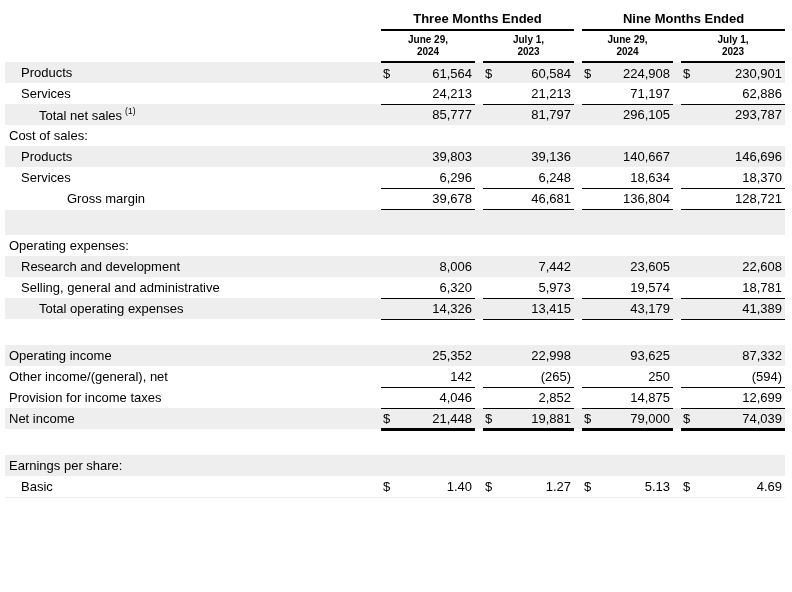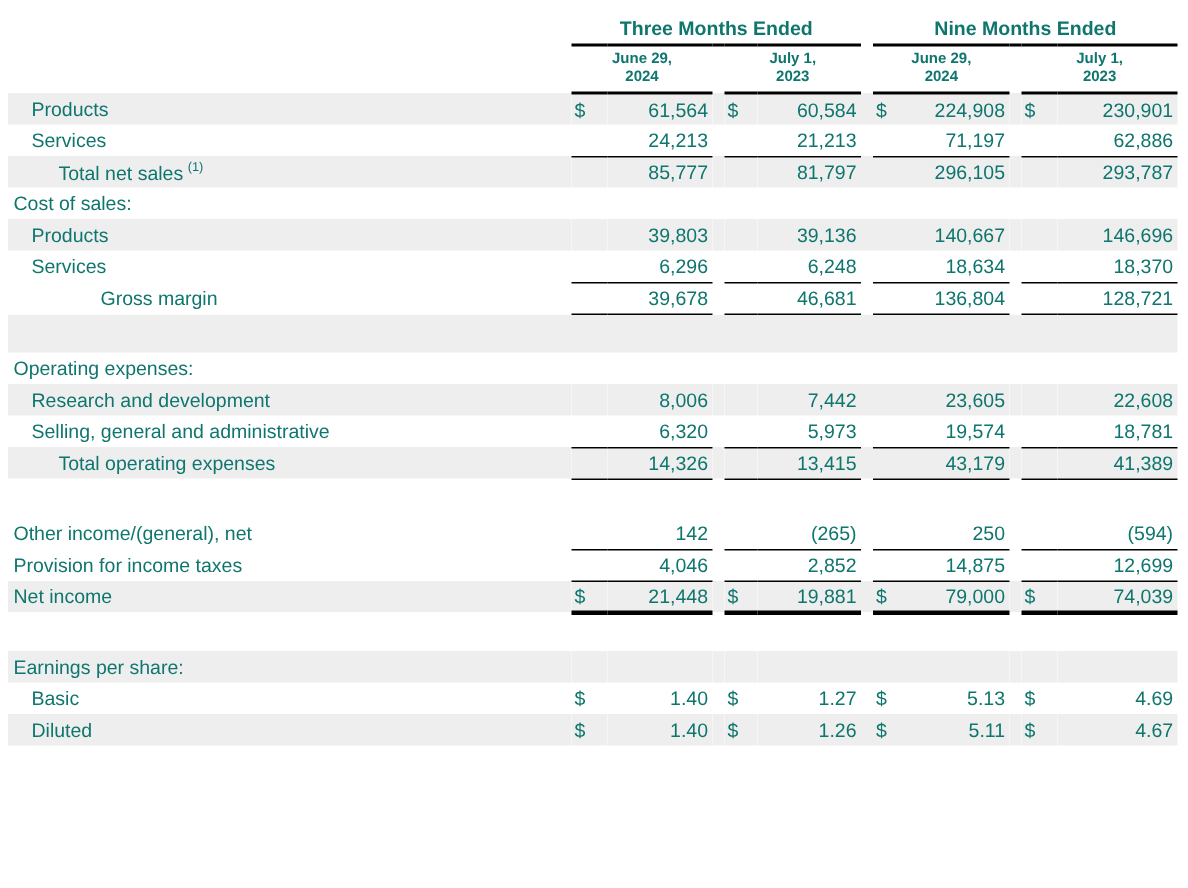--- a/index.html
+++ b/index.html
@@ -3,21 +3,21 @@
 <meta charset="utf-8">
 <style>
   html, body { margin: 0; padding: 0; background: #ffffff; }
   .page {
     position: relative;
     width: 792px;
     height: 498px;
     background: #ffffff;
     overflow: hidden;
     font-family: "Liberation Sans", sans-serif;
-    color: #0f766e;
+    color: #000000;
   }
   table.stmt {
     border-collapse: collapse;
     table-layout: fixed;
     width: 780px;
     margin-left: 5px;
     margin-top: 6px;
   }
   td {
     padding: 0;
@@ -266,20 +266,34 @@
           <td></td>
           <td class="dollar rb"></td>
           <td class="val rb">43,179</td>
           <td></td>
           <td class="dollar rb"></td>
           <td class="val rb">41,389</td>
         </tr>
         <tr class="sp">
           <td colspan="12"></td>
         </tr>
+        <tr class="shade">
+          <td class="lbl i0"><span>Operating income</span></td>
+          <td class="dollar"></td>
+          <td class="val">25,352</td>
+          <td></td>
+          <td class="dollar"></td>
+          <td class="val">22,998</td>
+          <td></td>
+          <td class="dollar"></td>
+          <td class="val">93,625</td>
+          <td></td>
+          <td class="dollar"></td>
+          <td class="val">87,332</td>
+        </tr>
         <tr>
           <td class="lbl i0"><span>Other income/(general), net</span></td>
           <td class="dollar rb"></td>
           <td class="val rb">142</td>
           <td></td>
           <td class="dollar rb"></td>
           <td class="val rb">(265)</td>
           <td></td>
           <td class="dollar rb"></td>
           <td class="val rb">250</td>

